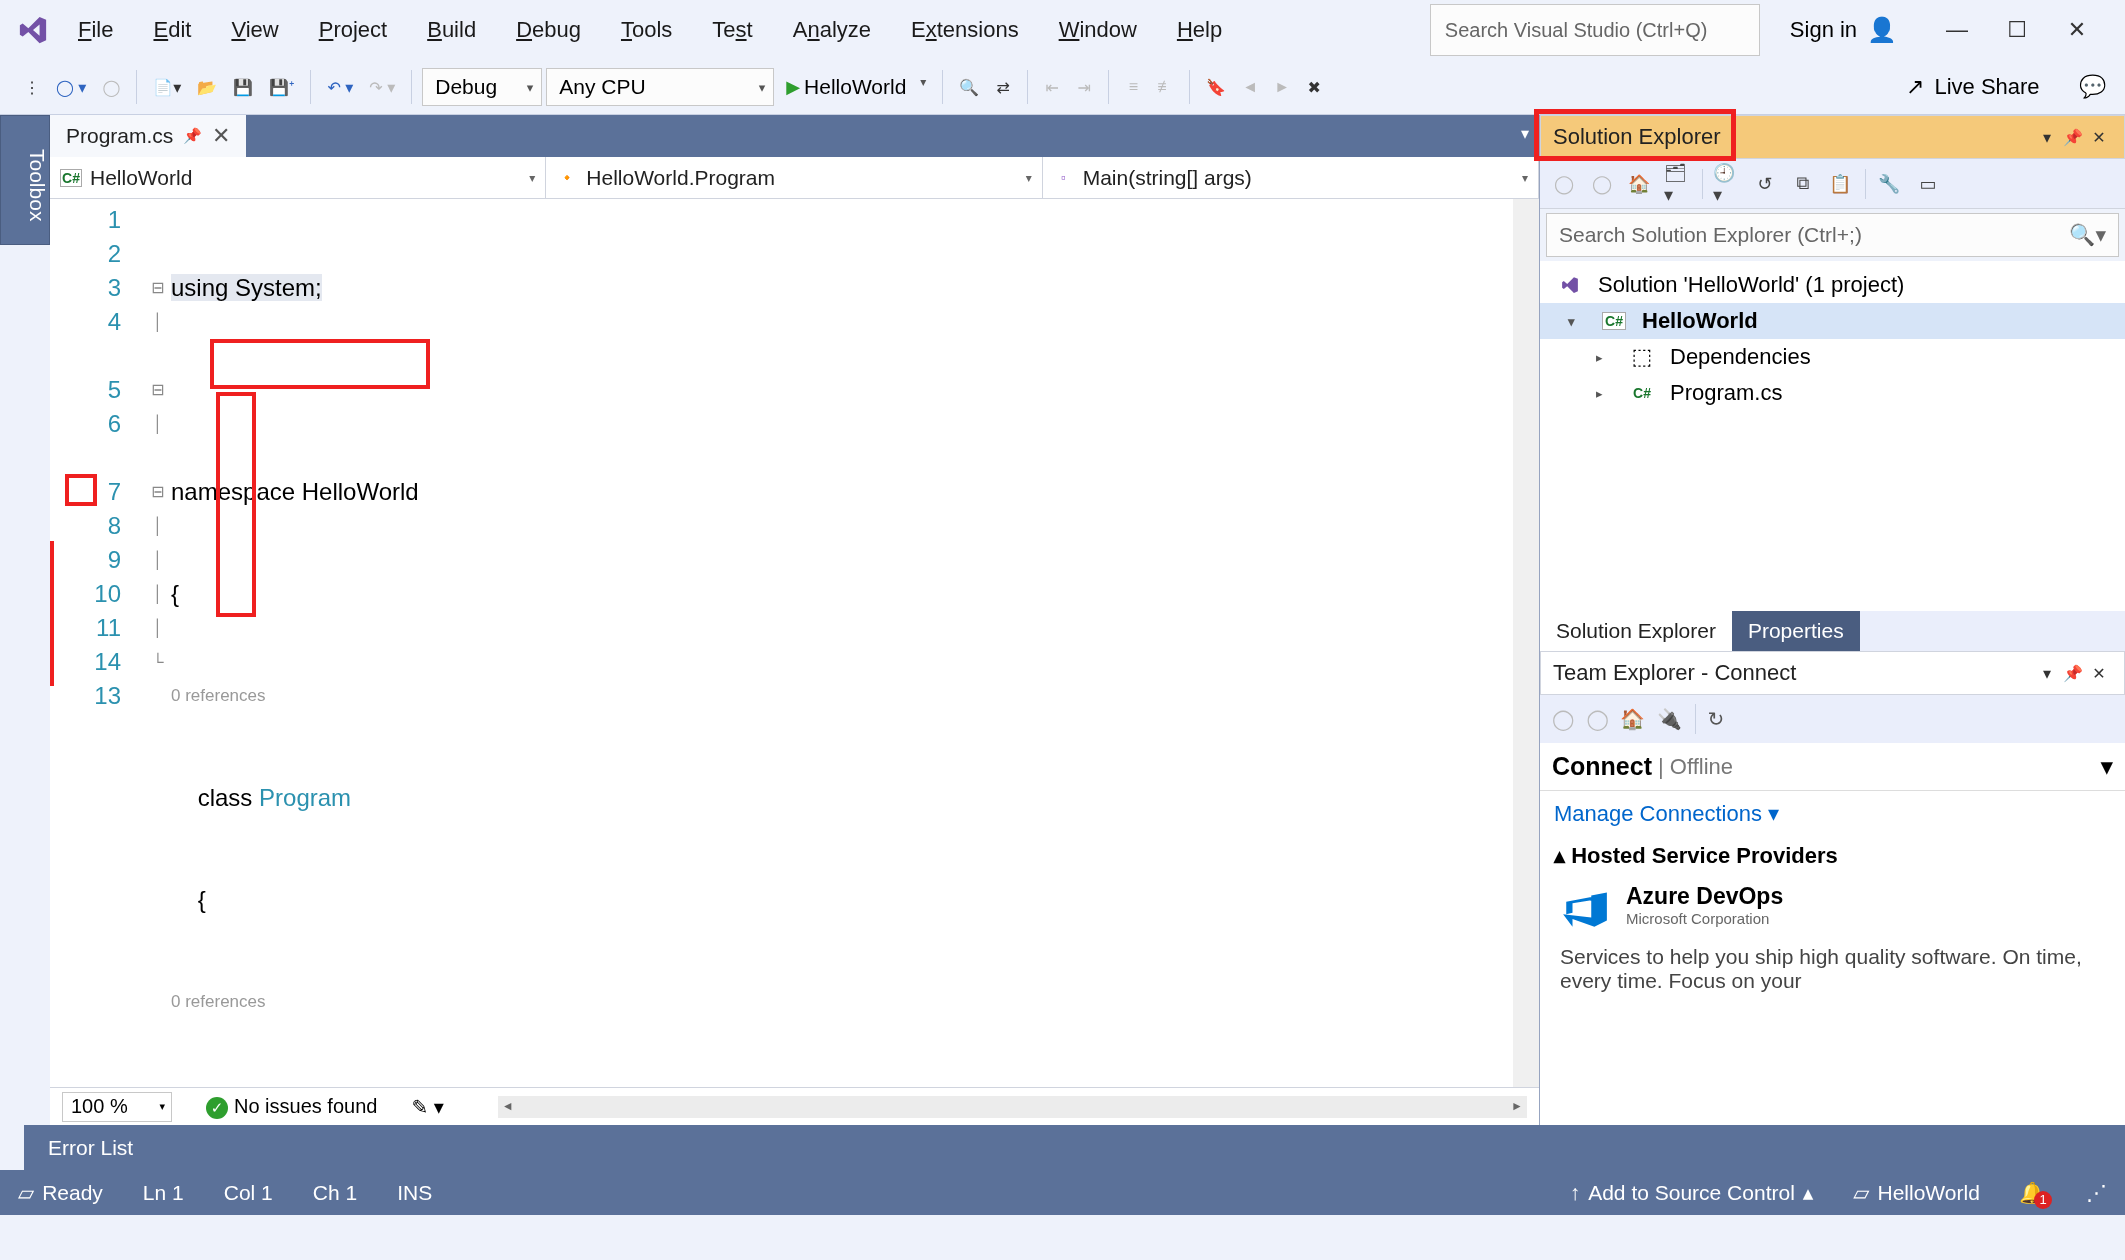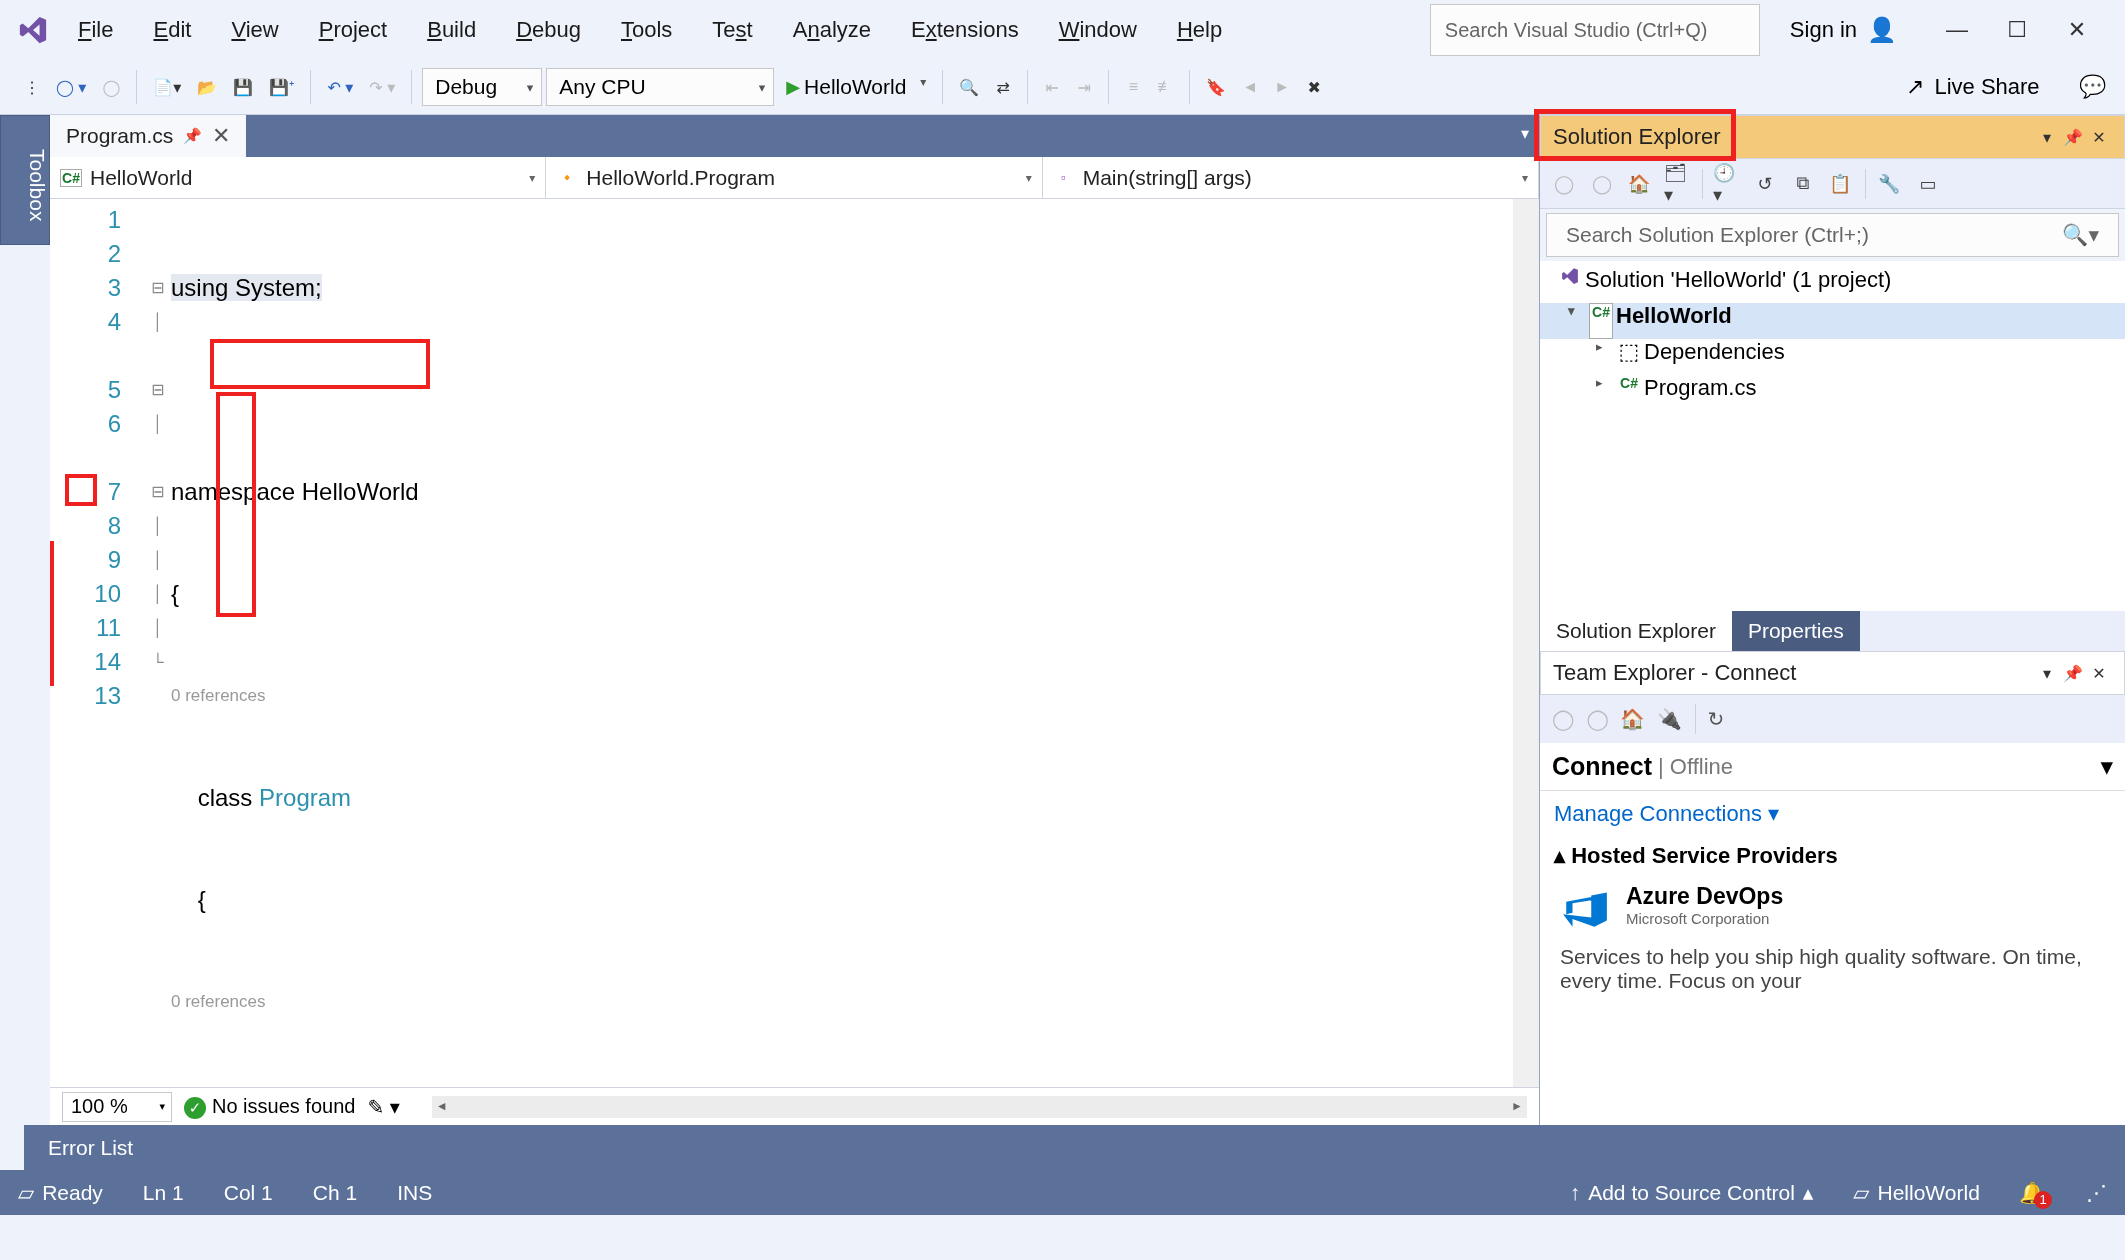--- a/index.html
+++ b/index.html
@@ -50,45 +50,45 @@
 .gutter div { height: 34px; }
 .fold-col { width: 26px; background: #fff; line-height: 34px; padding-top: 4px; color: #888; font-size: 16px; text-align: center;}
 .fold-col div { height: 34px; }
 .code-lines { flex: 1; white-space: pre; line-height: 34px; padding-top: 4px; position: relative;}
 .code-lines .ln { height: 34px; }
 .codelens { color: #999; font-size: 17px; height: 34px; display: flex; align-items: flex-end; }
 .kw { color: #000000; }
 .cls { color: #2b91af; }
 .txt { color: #000; }
 
-.editor-bottom { height: 38px; border-top: 1px solid #d0d4de; display: flex; align-items: center; padding: 0 12px; gap: 12px; font-size: 20px; }
+.editor-bottom { height: 38px; border-top: 1px solid #d0d4de; display: flex; align-items: center; padding: 0 12px; gap: 34px; font-size: 20px; }
 .zoom-dd { width: 110px; height: 30px; border: 1px solid #c8c8c8; padding: 0 22px 0 8px; position: relative; display:flex; align-items:center;}
 .zoom-dd::after { content: "▾"; position: absolute; right: 6px; font-size: 11px; }
 .noissues-ico { width: 22px; height: 22px; border-radius: 50%; background: #2e9e2e; color: #fff; display: inline-flex; align-items: center; justify-content: center; font-size: 15px; margin-right: 6px;}
 .hscroll { flex: 1; height: 22px; background: #ececec; position: relative; margin-left: 20px;}
 .hscroll::before, .hscroll::after { content: "◄"; position: absolute; left: 4px; font-size: 12px; color: #666; top: 3px;}
 .hscroll::after { content: "►"; left: auto; right: 4px; }
 
 
 .right-col { width: 586px; display: flex; flex-direction: column; border-left: 1px solid #97a4c0; }
 
 .panel-title { height: 44px; background: #fff; border: 1px solid #d0d4de; display: flex; align-items: center; padding: 0 12px; font-size: 22px; color: #222; }
 .panel-title.active { background: #f5c97a; }
 .panel-title .sp { flex: 1; }
 .panel-title .pbtn { width: 26px; text-align: center; font-size: 16px; color: #333; }
 
 .se-toolbar { height: 50px; background: #eaeefb; border-bottom: 1px solid #d0d4de; display: flex; align-items: center; padding: 0 10px; gap: 10px; }
 .se-btn { width: 28px; height: 28px; display: flex; align-items: center; justify-content: center; color: #444; font-size: 18px; }
 .se-sep { width: 1px; height: 30px; background: #c8d0e2; }
 
-.se-search { height: 44px; background: #fcfcfc; border: 1px solid #c8c8c8; margin: 4px 6px; display: flex; align-items: center; padding: 0 19px; font-size: 21px; color: #666; }
+.se-search { height: 44px; background: #fcfcfc; border: 1px solid #c8c8c8; margin: 4px 6px; display: flex; align-items: center; padding: 0 12px; font-size: 21px; color: #666; }
 .se-search .sp { flex: 1; }
 
 .se-tree { background: #fff; flex: 1; padding: 6px 0; font-size: 22px; overflow: hidden;}
-.se-row { height: 36px; display: flex; padding-left: 18px; gap: 3px; }
+.se-row { height: 36px; display: flex; align-items: center; padding-left: 18px; gap: 16px; }
 .se-row.sel { background: #d6e4f7; font-weight: bold; }
 .se-arrow { width: 18px; font-size: 13px; color: #555; transform-origin:center; }
 .se-ico { width: 24px; display: inline-flex; justify-content:center;}
 
 .panel-tabs { height: 40px; display: flex; background: #eaeefb; }
 .panel-tab { padding: 0 16px; display: flex; align-items: center; font-size: 21px; background: #fff; color: #222; }
 .panel-tab.inactive { background: #4a5d80; color: #fff; }
 
 .te-body { flex: 1; display: flex; flex-direction: column; background: #fff; overflow: hidden;}
 .te-tb { height: 48px; background: #eaeefb; display: flex; align-items: center; padding: 0 12px; gap: 12px; font-size: 20px; color: #555;}

